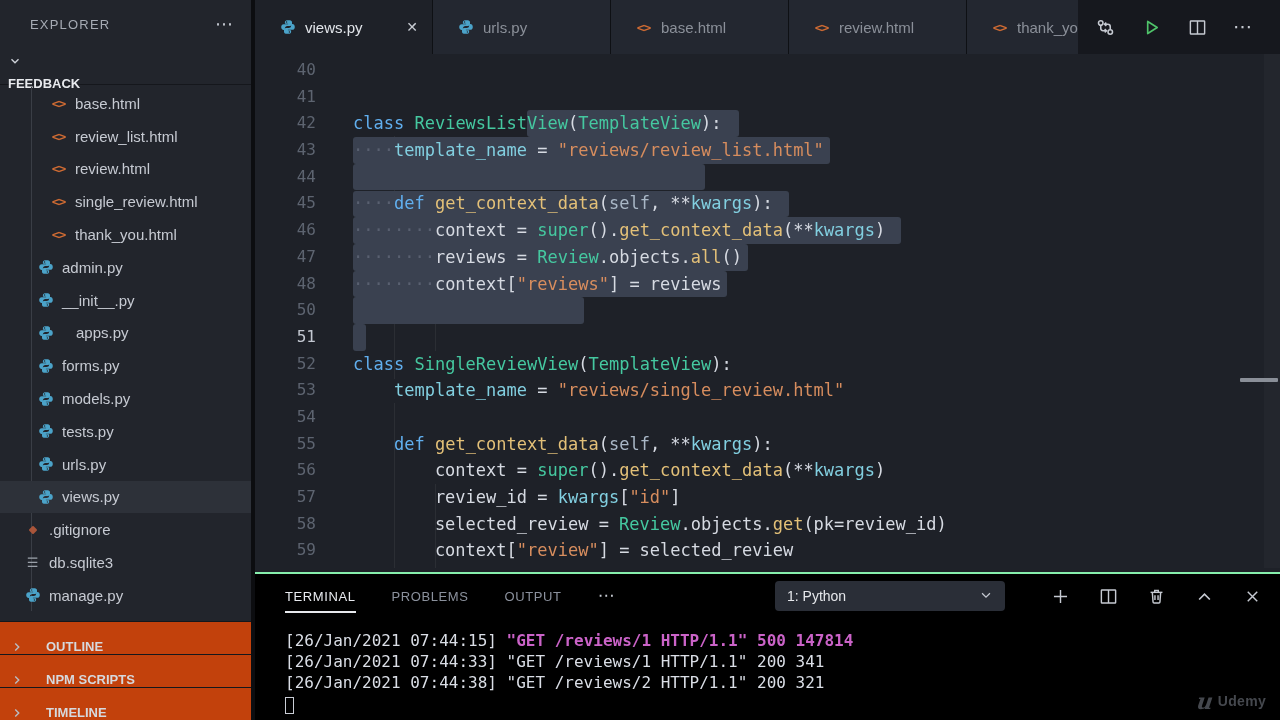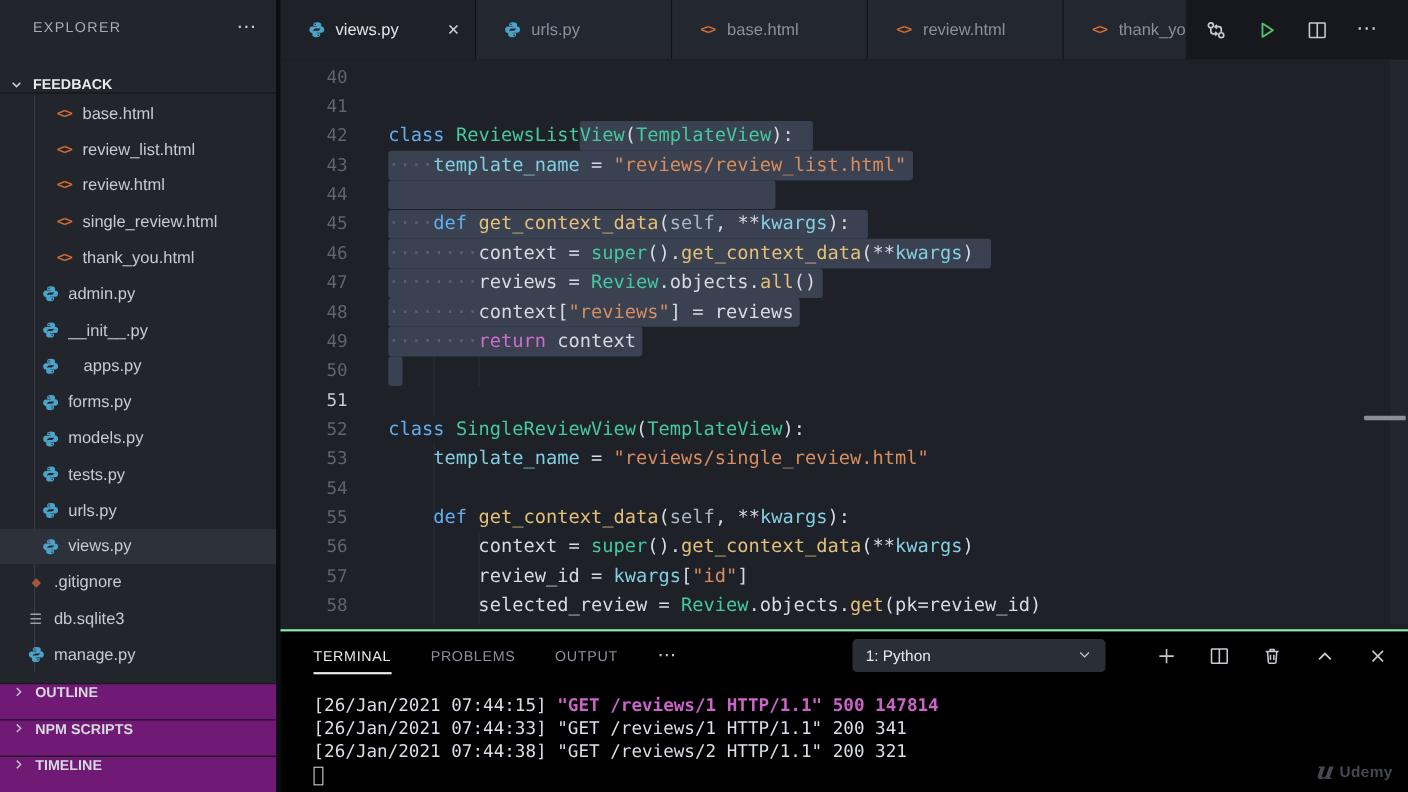--- a/index.html
+++ b/index.html
@@ -4,32 +4,32 @@
 <style>
   * { margin:0; padding:0; box-sizing:border-box; }
   html,body { width:1280px; height:720px; overflow:hidden; background:#0c0d10; }
   body { font-family:"Liberation Sans", sans-serif; position:relative; }
 
   
   .sidebar { position:absolute; left:0; top:0; width:253px; height:720px; background:#22252c; border-right:2px solid #0c0d10; }
   .explorer-header { position:absolute; left:0; top:0; width:100%; height:48px; display:flex; align-items:center; padding:0 16px 0 30px; }
   .explorer-title { color:#a6abb4; font-size:13px; letter-spacing:1.2px; }
   .explorer-more { margin-left:auto; color:#c6cad2; font-size:18px; letter-spacing:2px; line-height:10px; cursor:pointer; }
-  .section-header { position:absolute; left:0; top:54px; width:100%; height:31px; display:flex; align-items:flex-end; gap:8px; padding-left:8px; border-bottom:1px solid #15171c; }
+  .section-header { position:absolute; left:0; top:54px; width:100%; height:31px; display:flex; align-items:flex-start; gap:8px; padding-left:8px; border-bottom:1px solid #15171c;flex-direction:column; }
   .section-title { color:#e8eaee; font-size:13px; font-weight:bold; }
   .tree { position:absolute; left:0; top:87px; width:100%; }
   .tree-guide { position:absolute; left:31px; top:87px; width:1px; height:524px; background:#3a3e46; }
   .file-row { height:32.8px; display:flex; align-items:center; gap:8px; color:#c6cad2; font-size:15px; cursor:pointer; position:relative; }
   .file-row.sel { background:#2d3139; }
   .f-icon { width:17px; height:17px; display:inline-flex; align-items:center; justify-content:center; flex:0 0 17px; }
   .f-icon svg { width:16px; height:16px; }
   .ic-html { color:#cf6b33; font-weight:bold; font-size:13px; font-family:"DejaVu Sans Mono", monospace; letter-spacing:-1px; }
   .ic-db { color:#9aa0a9; font-size:13px; }
   .bottom-panels { position:absolute; left:0; bottom:0; width:100%; }
-  .panel-row { height:33px; display:flex; align-items:flex-start; gap:8px; padding-left:10px; border-top:1px solid #15171c; color:#d6d9de; font-size:13px; font-weight:bold; cursor:pointer; background:#701a75; }
+  .panel-row { height:33px; display:flex; align-items:flex-end; gap:22px; padding-left:10px; border-top:1px solid #15171c; color:#d6d9de; font-size:13px; font-weight:bold; cursor:pointer; background:#c2410c; }
   .chev { display:inline-flex; width:14px; height:14px; }
   .chev svg { width:14px; height:14px; }
 
   
   .main { position:absolute; left:255px; top:0; width:1025px; height:720px; background:#1e2128; }
 
   
   .tabbar { position:absolute; left:0; top:0; width:100%; height:54px; background:#16181e; display:flex; }
   .tab { width:178px; height:54px; display:flex; align-items:center; gap:9px; padding:0 12px 0 24px; background:#232730; border-right:1px solid #0e1014; color:#8b9099; font-size:15px; cursor:pointer; overflow:hidden; white-space:nowrap; }
   .tab.active { background:#1e2128; color:#e2e5ea; }
@@ -358,24 +358,20 @@
         </div>
         <div class="code-line-row">
           <span class="lnum">47</span>
           <span class="ltext"><span class="tk-ws">········</span><span class="tk-pl">reviews = </span><span class="tk-cls">Review</span><span class="tk-pl">.objects.</span><span class="tk-fn">all</span><span class="tk-pl">()</span></span>
         </div>
         <div class="code-line-row">
           <span class="lnum">48</span>
           <span class="ltext"><span class="tk-ws">········</span><span class="tk-pl">context[</span><span class="tk-str">"reviews"</span><span class="tk-pl">] = reviews</span></span>
         </div>
         <div class="code-line-row">
-          <span class="lnum">49</span>
-          <span class="ltext"><span class="tk-ws">········</span><span class="tk-mag">return</span><span class="tk-pl"> context</span></span>
-        </div>
-        <div class="code-line-row">
           <span class="lnum">50</span>
           <span class="ltext"></span>
         </div>
         <div class="code-line-row">
           <span class="lnum active">51</span>
           <span class="ltext"></span>
         </div>
         <div class="code-line-row">
           <span class="lnum">52</span>
           <span class="ltext"><span class="tk-kw">class</span><span class="tk-pl"> </span><span class="tk-cls">SingleReviewView</span><span class="tk-pl">(</span><span class="tk-cls">TemplateView</span><span class="tk-pl">):</span></span>

